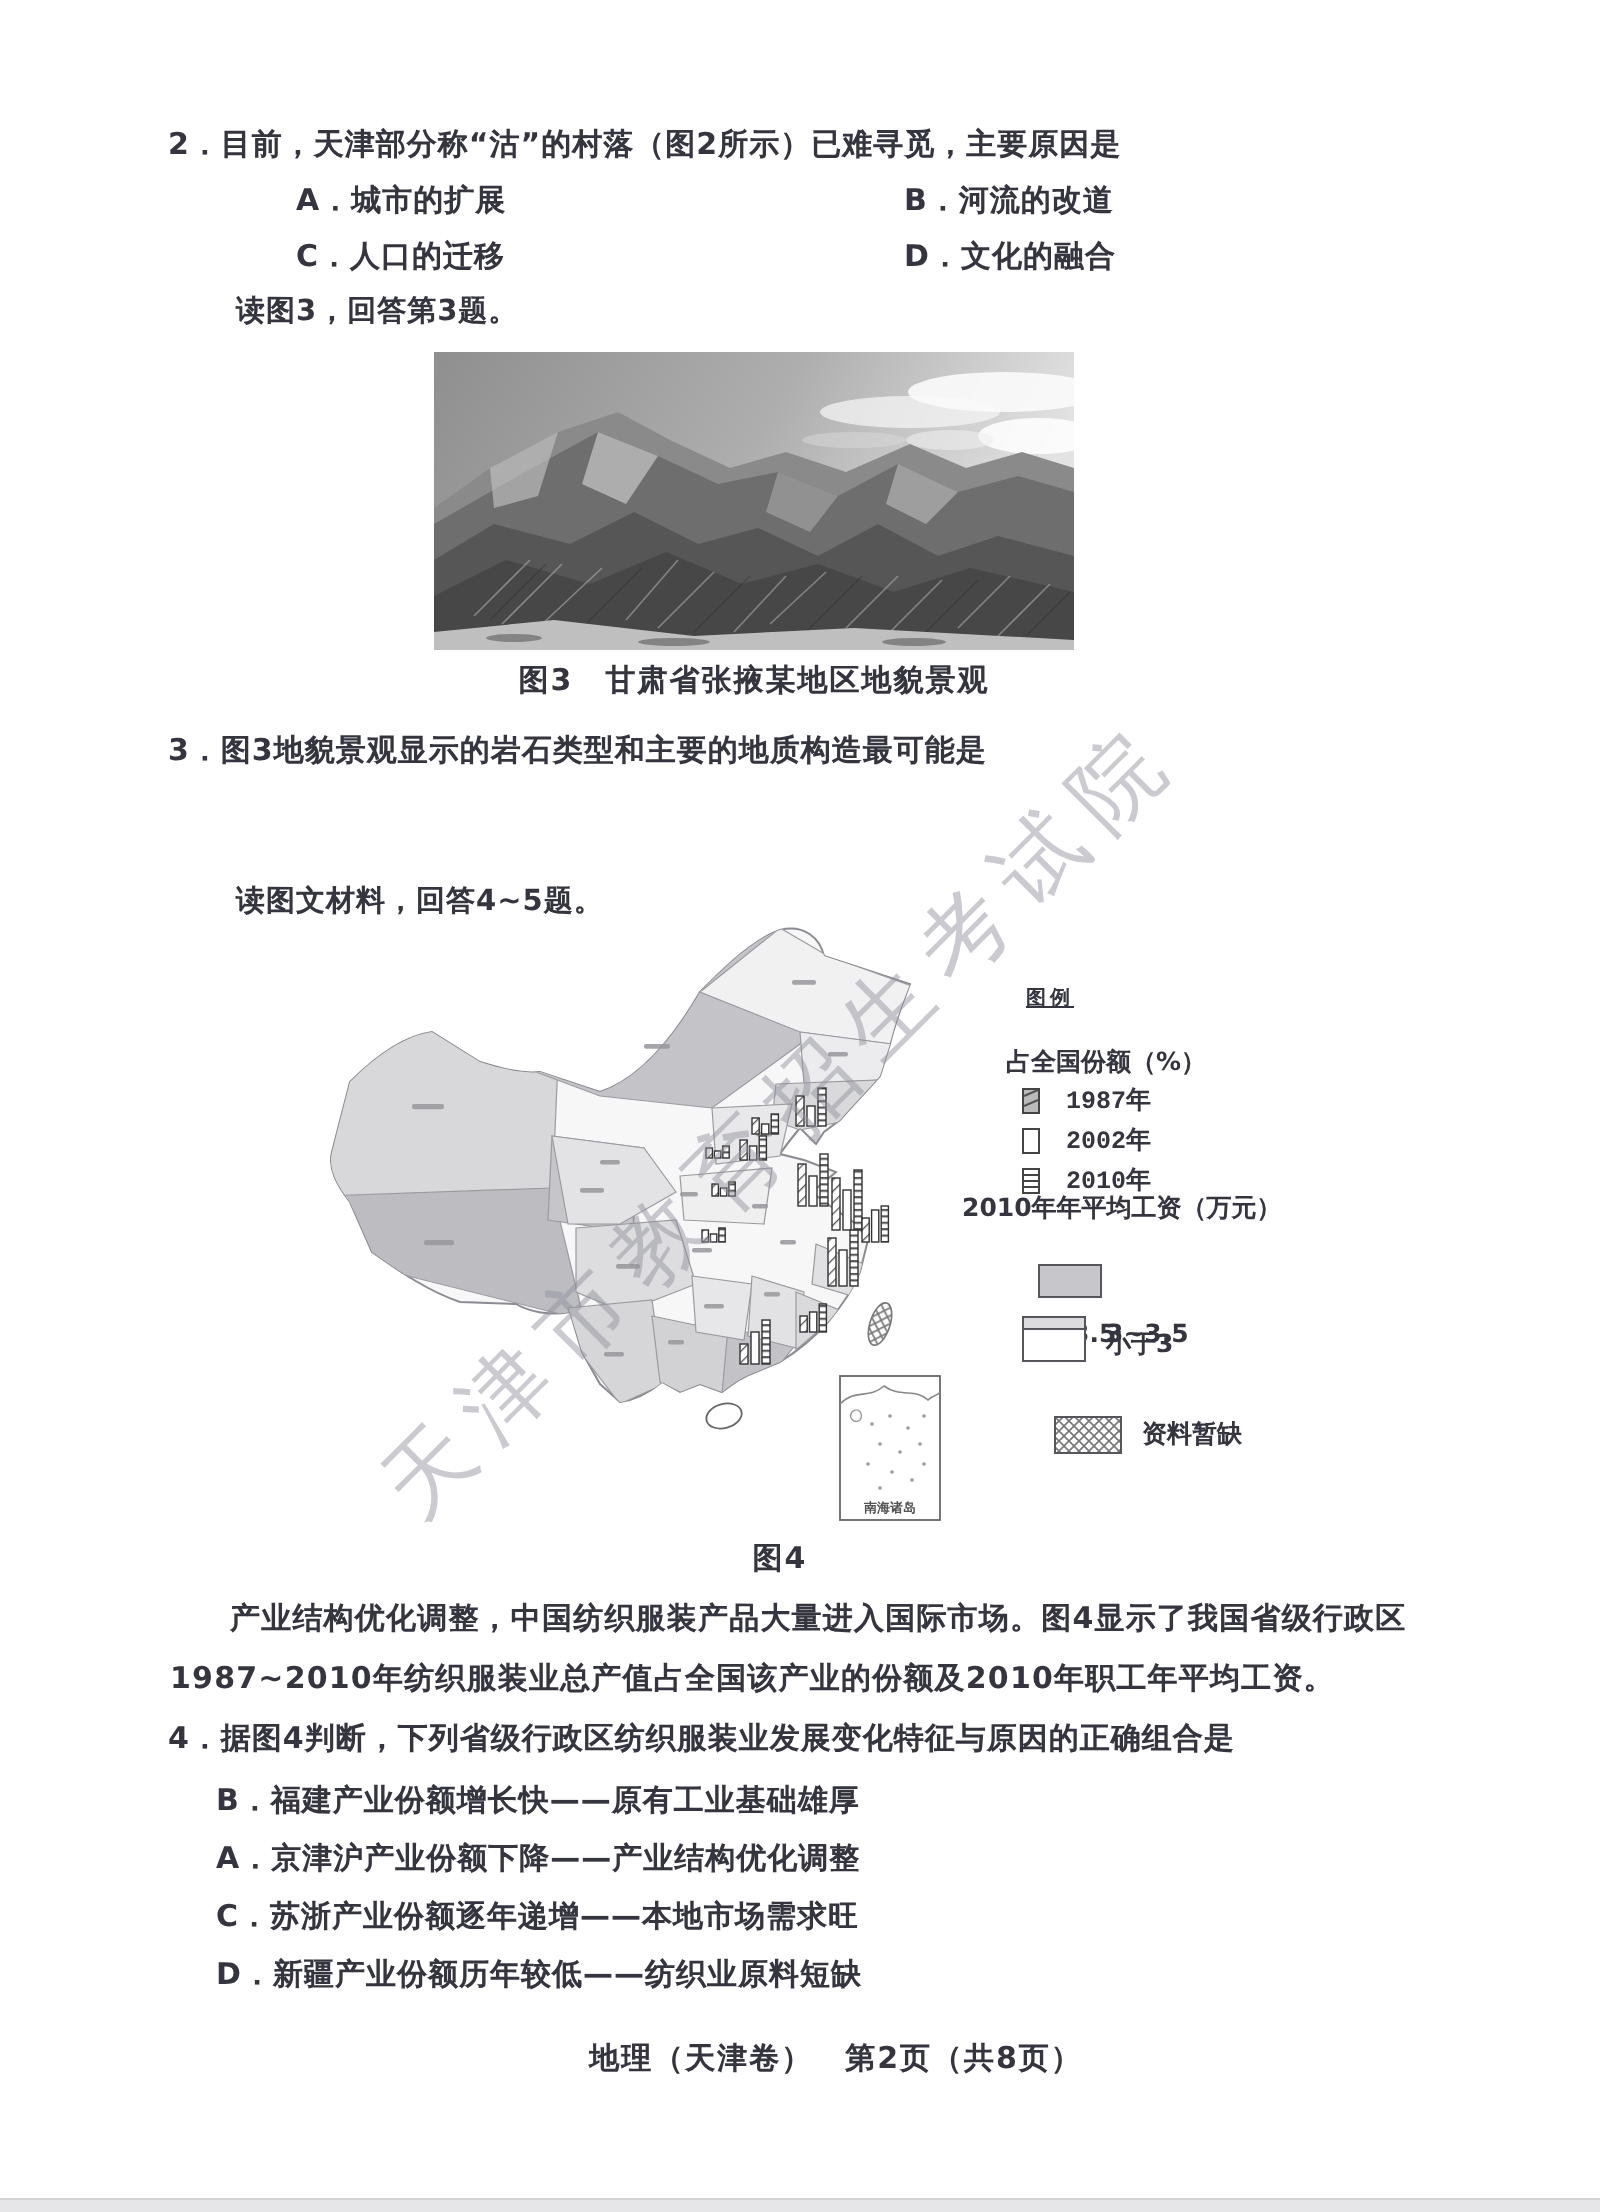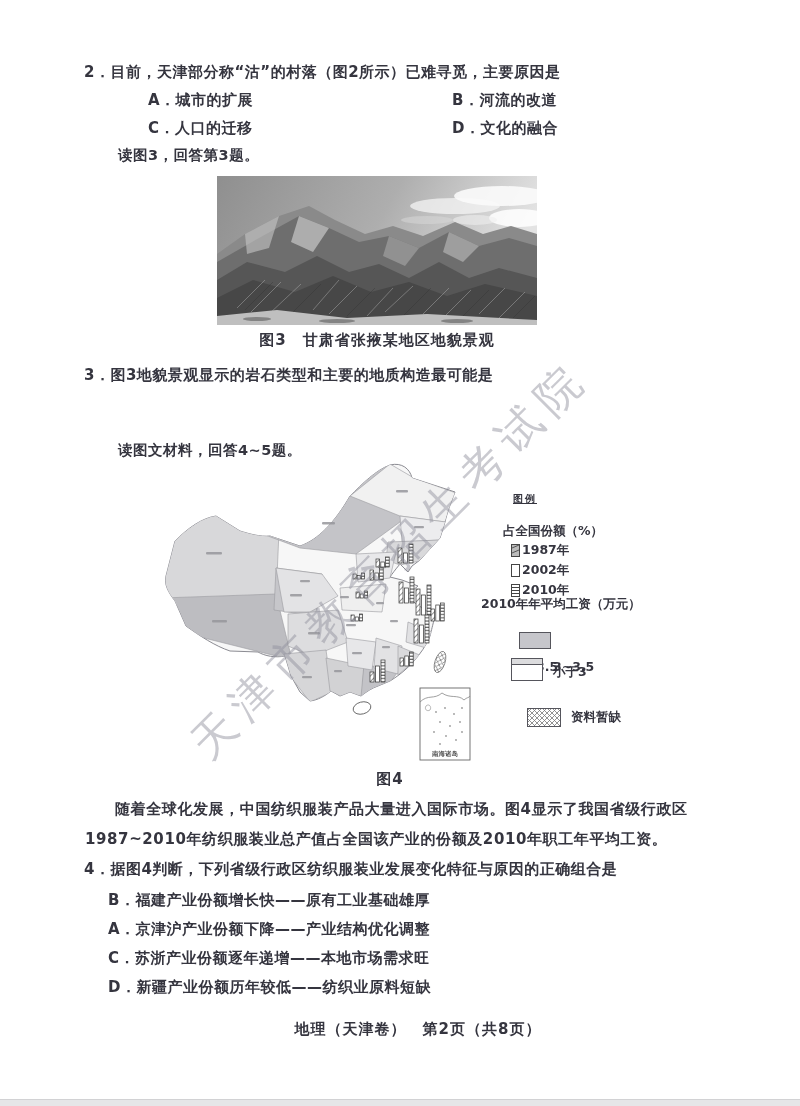--- a/index.html
+++ b/index.html
@@ -25,22 +25,22 @@
     position:absolute; left:390px; top:560px;
     transform:translate(-50%,-50%) rotate(-45deg);
     white-space:nowrap; font-size:44px; letter-spacing:10px;
     color:rgba(145,145,156,0.48); font-weight:400;
     z-index:9; pointer-events:none;
   }
   .photo { position:absolute; left:217px; top:176px; width:320px; height:149px; }
   .mapwrap { position:absolute; left:150px; top:460px; width:330px; height:305px; }
   .legend-title { position:absolute; left:513px; top:492px; font-size:10px; font-weight:700; letter-spacing:2px;text-decoration:underline; }
   .legend-share { position:absolute; left:503px; top:523px; font-size:12.5px; font-weight:700; }
-  .year-row { position:absolute; left:511px; display:flex; align-items:center; gap:2px;
-              font-size:12.5px; font-weight:700; }
+  .year-row { position:absolute; left:511px; display:flex; align-items:center; gap:13px;
+              font-size:12.5px; font-weight:700;font-family:Liberation Mono, monospace; }
   .wage-title { position:absolute; left:481px; top:596px; font-size:12.5px; font-weight:700; }
   .wage-row { position:absolute; left:511px; display:flex; align-items:center; gap:10px;
               font-size:12.5px; font-weight:700; }
   .swatch { width:32px; height:17px; border:1px solid #55555c; }
   .bottombar { position:absolute; left:0; bottom:0; width:800px; height:7px;
                background:#e6e6e8; border-top:1px solid #d2d2d4; }
 </style>
 </head>
 <body>
 
@@ -335,21 +335,21 @@
             <path d="M0,0 L5,5 M5,0 L0,5" stroke="#777" stroke-width="0.8"></path>
           </pattern>
         </defs>
         <rect x="0.5" y="0.5" width="33" height="18" fill="url(#xh2)" stroke="#55555c"></rect>
       </svg>
     <span>资料暂缺</span>
   </div>
 
   <div class="caption" style="left:150px; top:770px; width:480px;">图4</div>
 
-  <div class="para" style="left:85px; top:794px; width:634px;">随着全球化发展，中国纺织服装产品大量进入国际市场。图4显示了我国省级行政区1987~2010年纺织服装业总产值占全国该产业的份额及2010年职工年平均工资。</div>
+  <div class="para" style="left:85px; top:794px; width:634px;">产业结构优化调整，中国纺织服装产品大量进入国际市场。图4显示了我国省级行政区1987~2010年纺织服装业总产值占全国该产业的份额及2010年职工年平均工资。</div>
 
   <div class="stem" style="left:84px; top:860px;">4．据图4判断，下列省级行政区纺织服装业发展变化特征与原因的正确组合是</div>
   <div class="q4opts" style="left:108px; top:886px;">
     <div>B．福建产业份额增长快——原有工业基础雄厚</div>
     <div>A．京津沪产业份额下降——产业结构优化调整</div>
     <div>C．苏浙产业份额逐年递增——本地市场需求旺</div>
     <div>D．新疆产业份额历年较低——纺织业原料短缺</div>
   </div>
 
   <div class="footer" style="top:1020px;">地理（天津卷）　第2页（共8页）</div>

